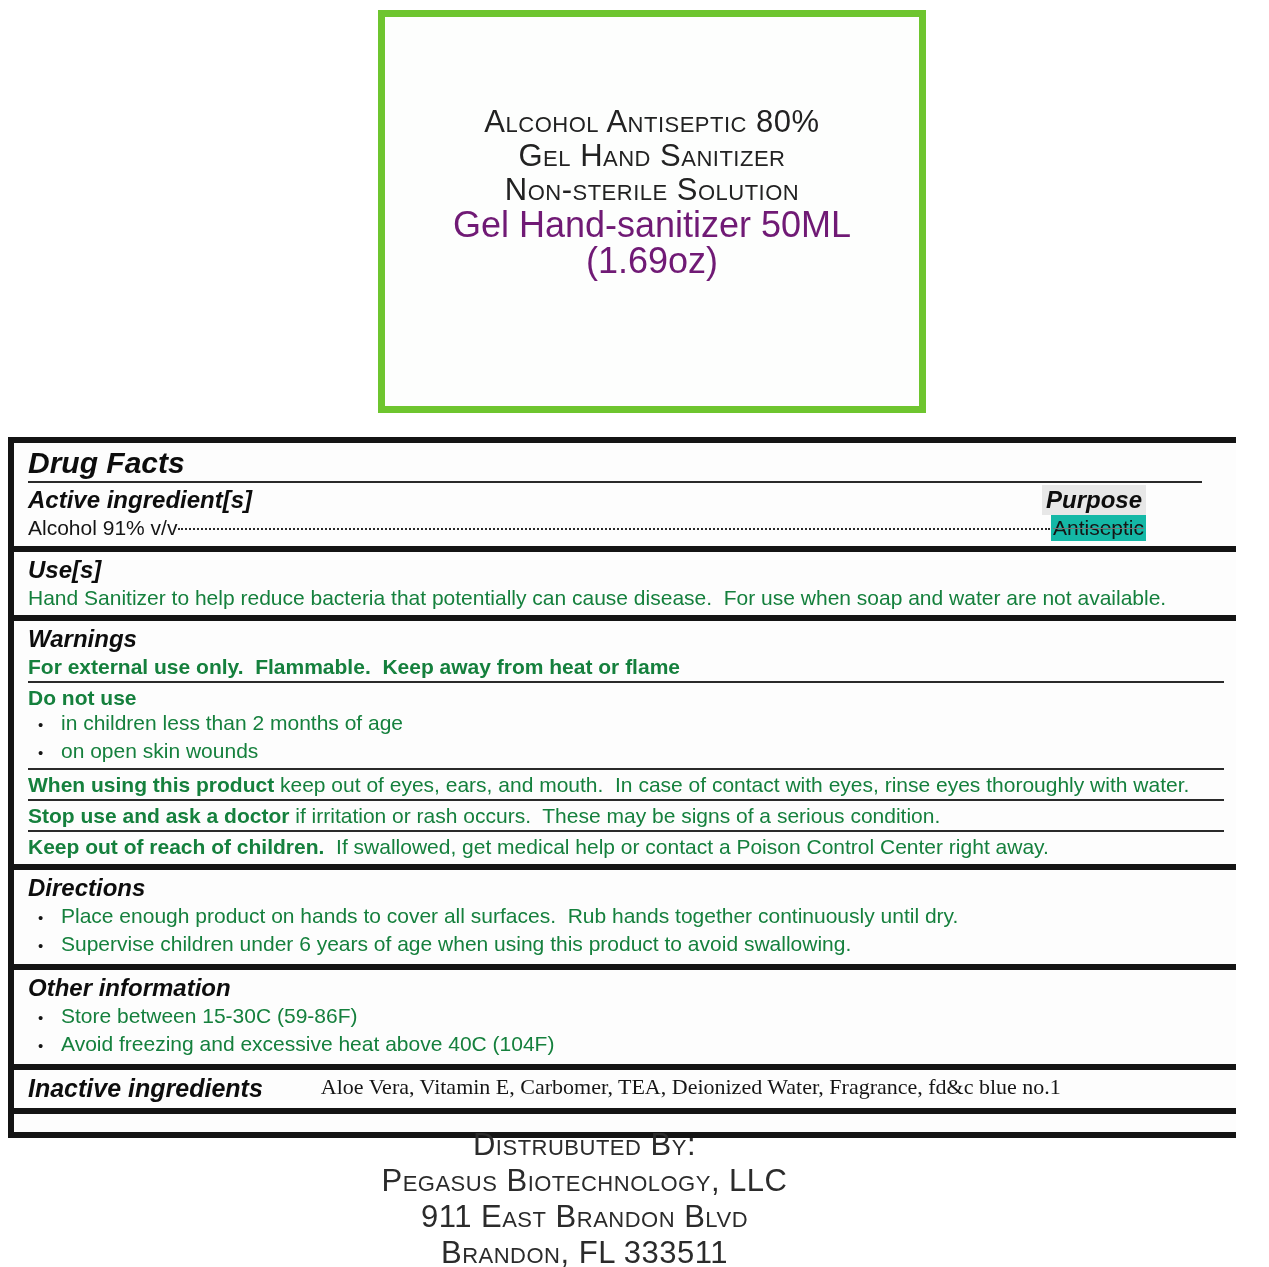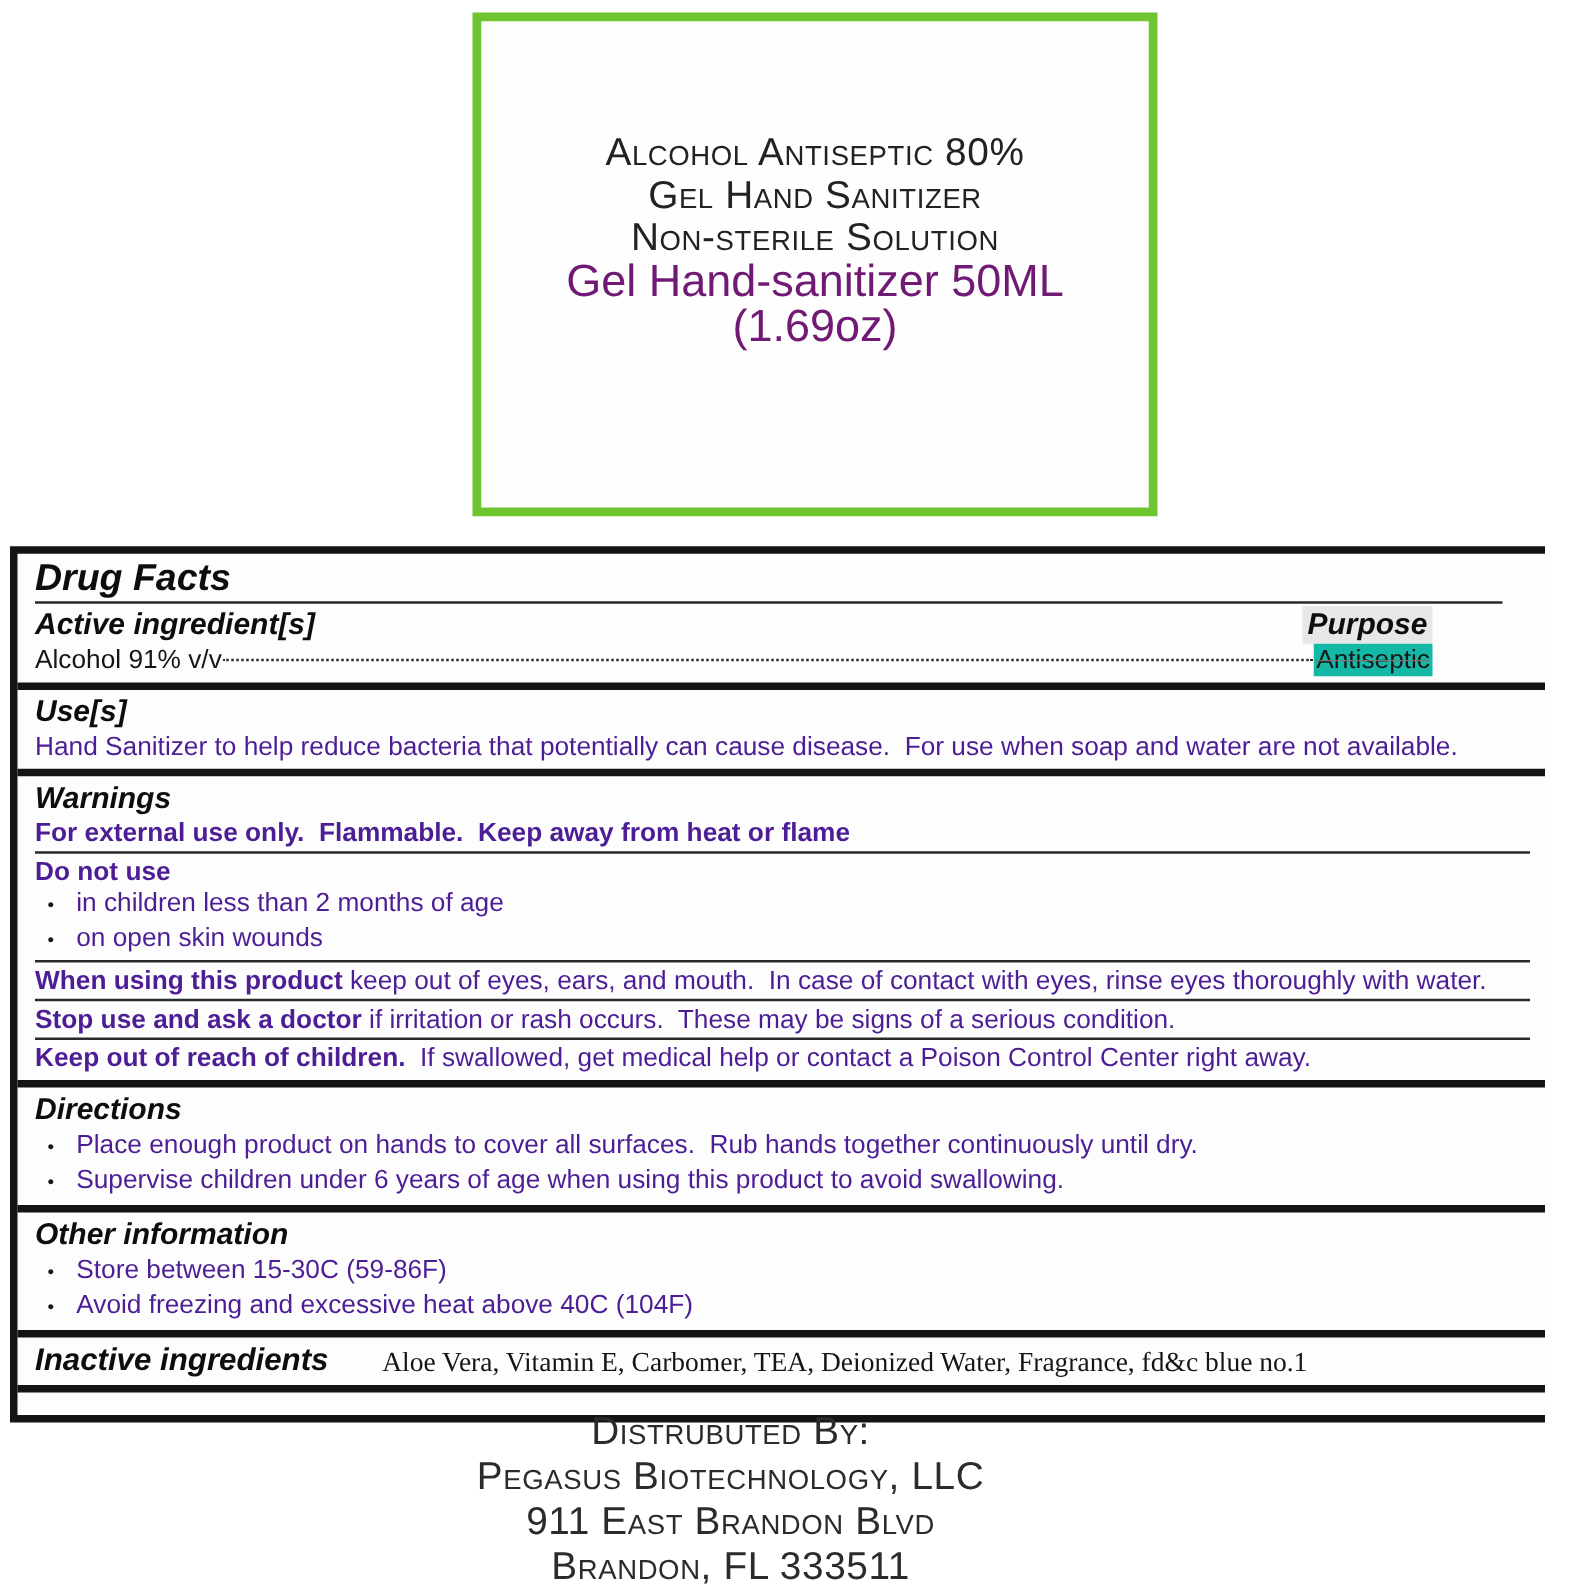--- a/index.html
+++ b/index.html
@@ -52,21 +52,21 @@
   .rule.short { margin-right:22px; }
 
   .df-h2 {
     font-size:24px; line-height:30px;
     font-weight:bold; font-style:italic;
     color:#0d0d0d;
   }
   .df-body {
     font-size:21px; line-height:25px;
     white-space:pre-wrap;
-    color:#4c1d95;
+    color:#15803d;
   }
   .b { font-weight:bold; }
 
   .active-row {
     display:flex; justify-content:space-between; align-items:baseline;
     padding-right:78px;
   }
   .purpose-hl { background:#e7e7e7; padding:0 4px; }
 
   .leader-row {
@@ -87,21 +87,21 @@
     text-decoration-color:#777;
   }
 
   .bullet-row { display:flex; align-items:baseline; font-size:21px; line-height:26px; }
   .bullet-glyph {
     width:14px; margin-left:10px; margin-right:9px;
     font-size:15px; flex:0 0 auto;
     color:#151515;
   }
 
-  .inactive-row { display:flex; align-items:flex-end; gap:10px; }
+  .inactive-row { display:flex; align-items:flex-start; gap:25px; }
   .inactive-row .df-h2 { font-size:25px; }
   .serif-body {
     font-family:"Liberation Serif", serif;
     font-size:22px; line-height:27px;
     white-space:pre-wrap;
     margin-left:33px;
   }
   .empty-row { height:24px; padding:0; }
 
   

